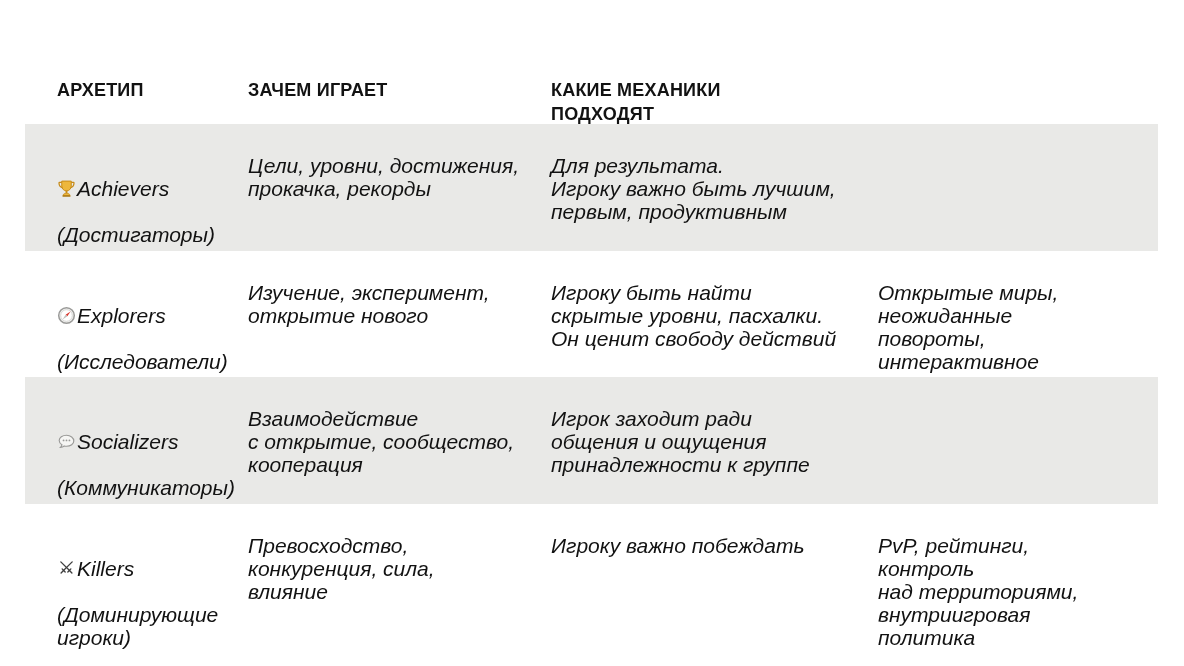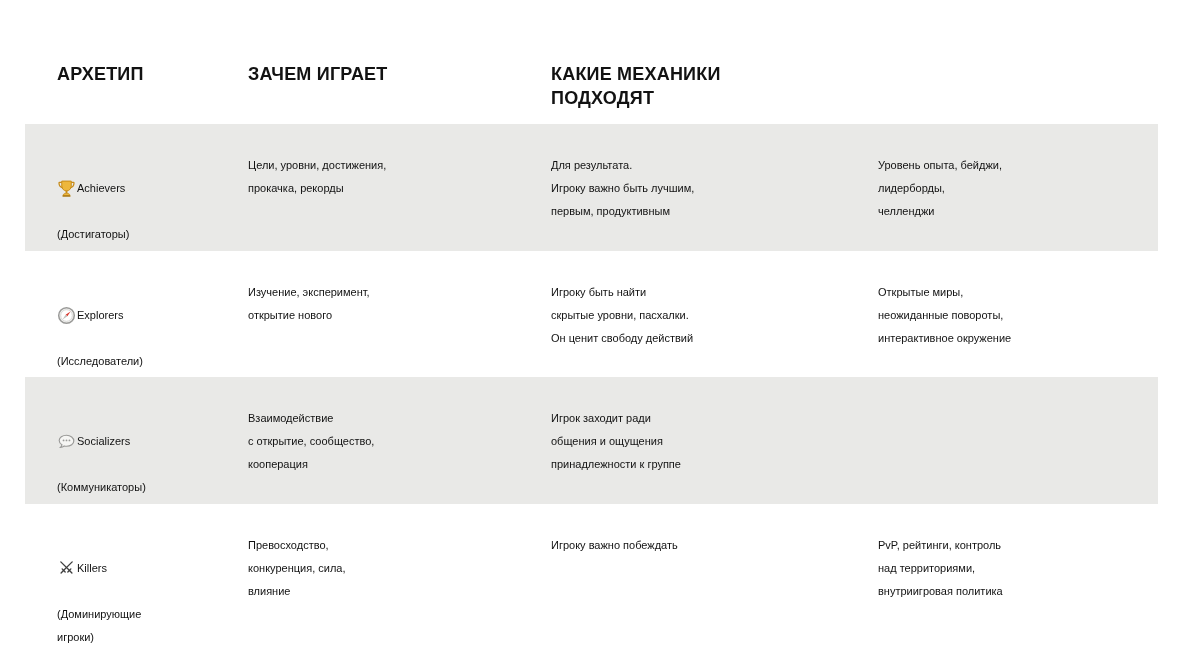--- a/index.html
+++ b/index.html
@@ -15,40 +15,41 @@
   }
   .grid {
     position: absolute;
     left: 25px;
     width: 1133px;
     display: grid;
     grid-template-columns: 191px 303px 327px 1fr;
     padding-left: 32px;
     padding-right: 24px;
   }
-  .header-row { top: 62px; }
+  .header-row { top: 78px; }
   .hcell {
     font-size: 18px;
     font-weight: bold;
     line-height: 24px;
     letter-spacing: 0.2px;
     white-space: pre-line;
     text-transform: uppercase;
   }
   .row { padding-top: 30px; }
   .row.shaded { background: #E9E9E7; }
   .row-0 { top: 124px; height: 127px; }
   .row-1 { top: 251px; height: 126px; }
   .row-2 { top: 377px; height: 127px; }
   .row-3 { top: 504px; height: 127px; }
   .cell {
-    font-size: 11px;
+    font-size: 21px;
     line-height: 23px;
     white-space: pre-line;
     padding-right: 18px;
+    font-style: italic;
   }
   .name-line { display: flex; align-items: center; gap: 1px; }
   .icon { display: inline-flex; flex: 0 0 auto; width: 19px; height: 19px; }
   .icon svg { width: 19px; height: 19px; display: block; }
 </style>
 </head>
 <body>
 
 <div class="page">
 
@@ -74,23 +75,20 @@
         </span>
         <span>Achievers</span>
       </div>
       <div>(Достигаторы)</div>
     </div>
     <div class="cell">Цели, уровни, достижения,
 прокачка, рекорды</div>
     <div class="cell">Для результата.
 Игроку важно быть лучшим,
 первым, продуктивным</div>
-    <div class="cell">Уровень опыта, бейджи,
-лидерборды,
-челленджи</div>
   </div>
 
   <div class="grid row row-1">
     <div class="cell">
       <div class="name-line">
         <span class="icon">
           <svg viewBox="0 0 20 20">
             <circle cx="10" cy="10" r="8.2" fill="#F3F3F1" stroke="#9A9A98" stroke-width="1.6"></circle>
             <circle cx="10" cy="10" r="6.1" fill="#FFFFFF" stroke="#CFCFCD" stroke-width="0.8"></circle>
             <polygon points="14.2,5.8 10.9,10.9 9.1,9.1" fill="#D9342B"></polygon>

